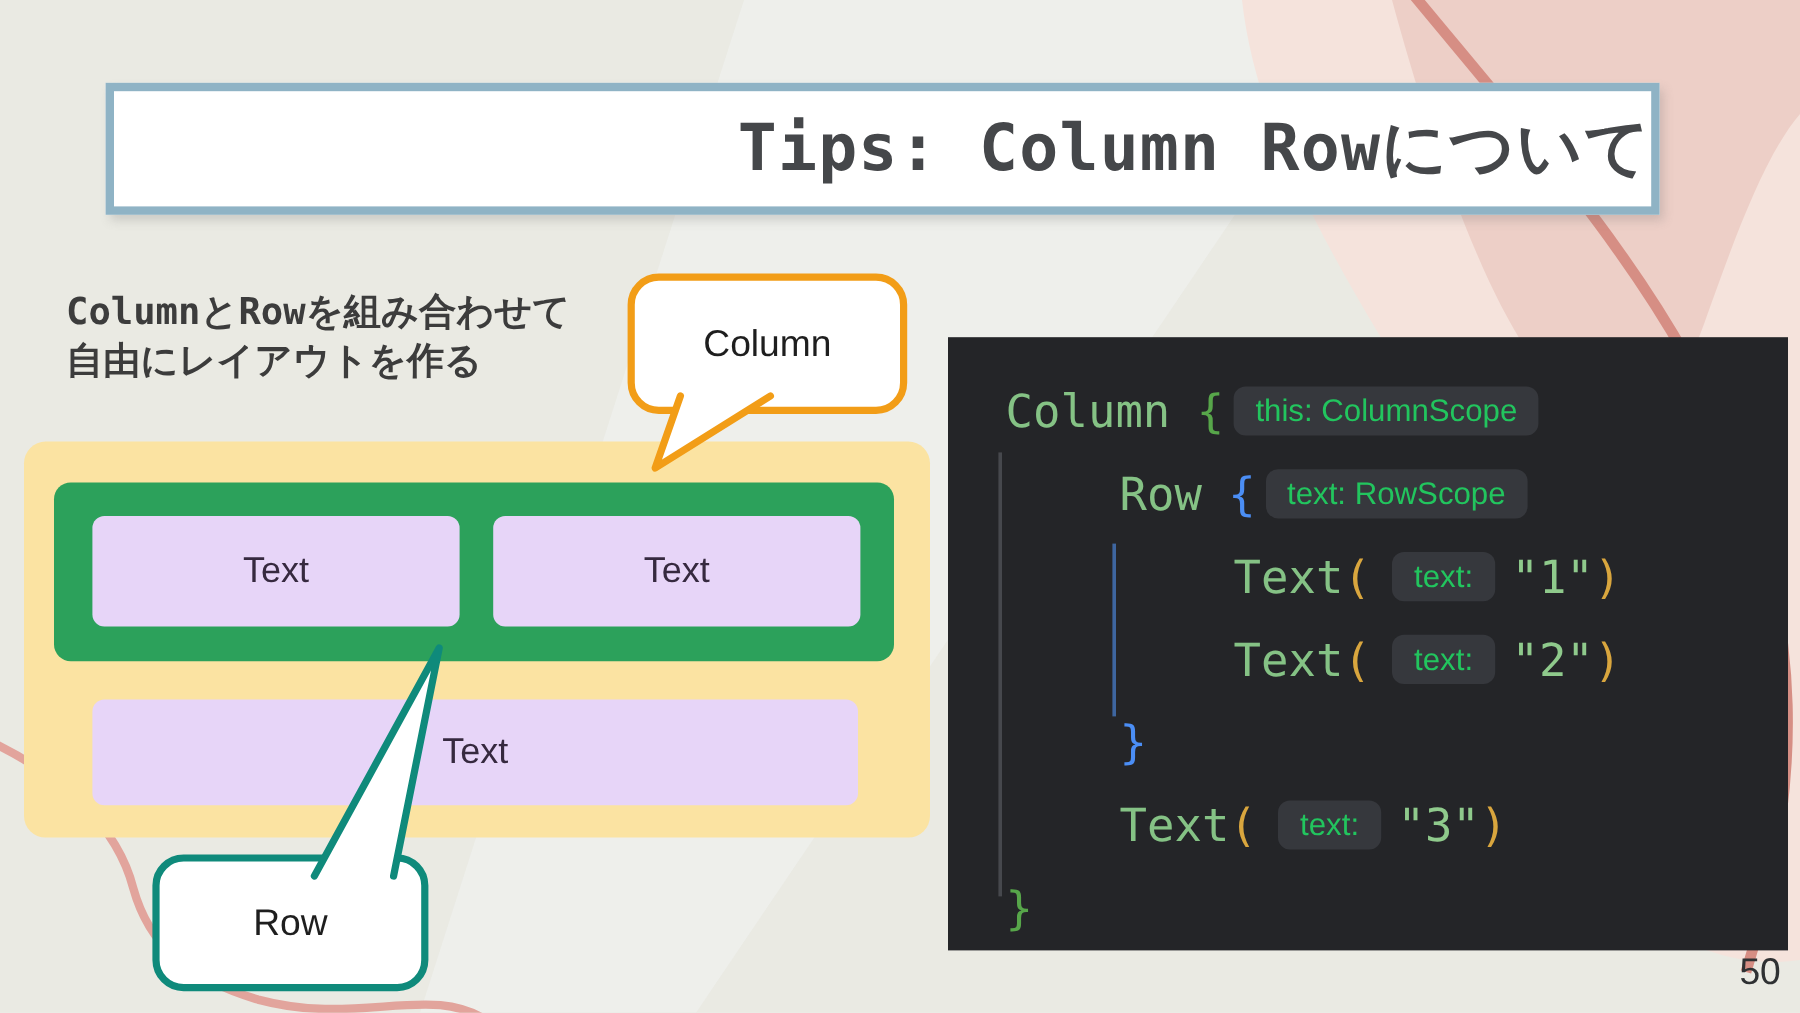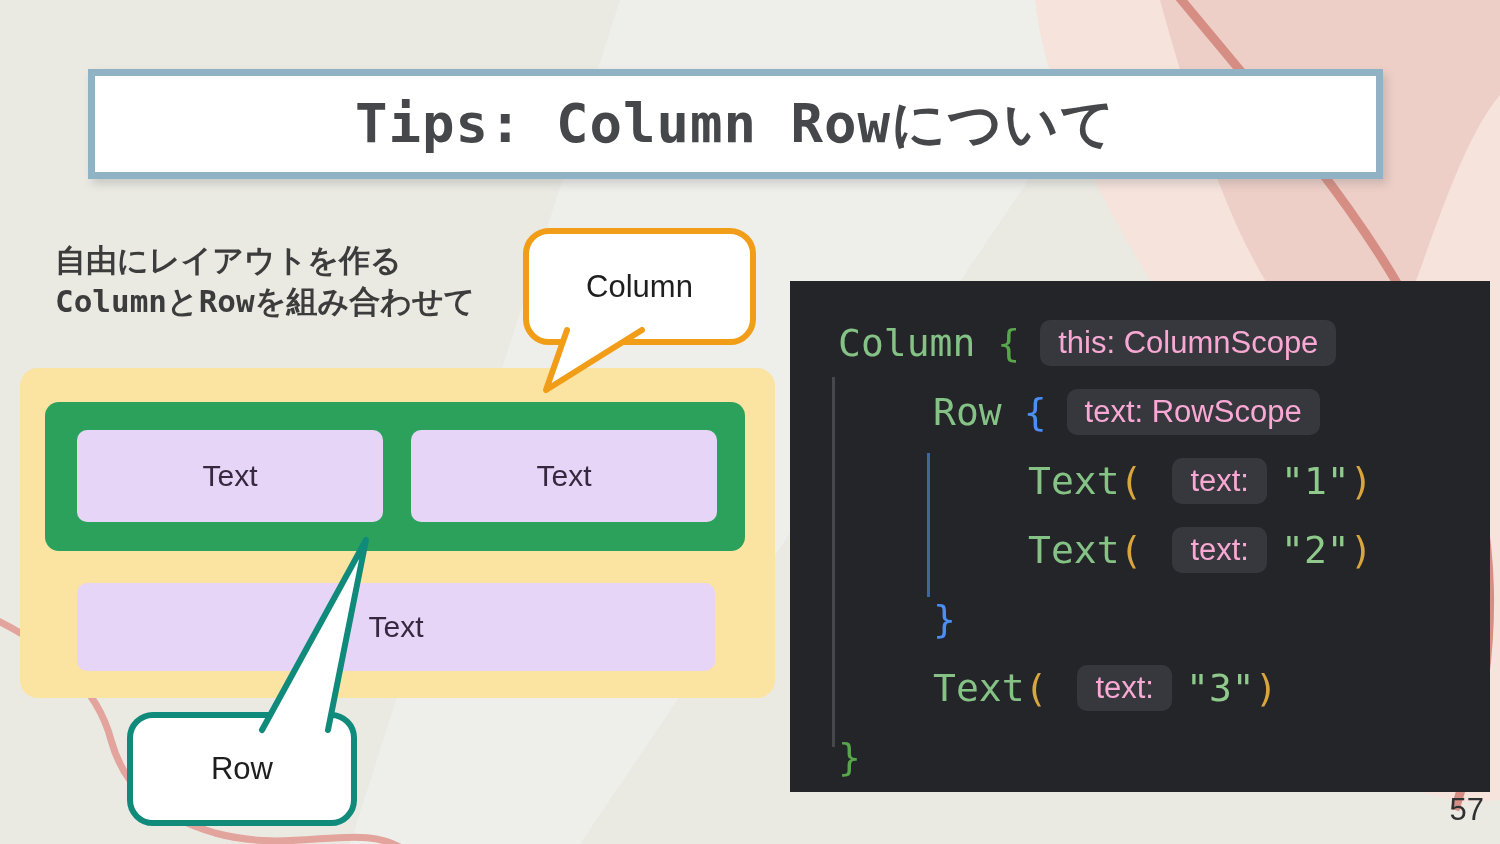--- a/index.html
+++ b/index.html
@@ -8,21 +8,21 @@
     position:relative; width:1500px; height:844px; overflow:hidden;
     background:#EAEAE3;
     font-family:"Liberation Sans", sans-serif;
   }
   .bg-svg { position:absolute; left:0; top:0; z-index:0; }
 
   
   .title-box {
     position:absolute; left:88px; top:69px; width:1295px; height:110px;
     background:#FFFFFF; border:7px solid #8FB3C5; z-index:3;
-    display:flex; align-items:center; justify-content:center;
+    display:flex; align-items:center; justify-content:flex-end;
     box-shadow:4px 5px 8px rgba(110,110,110,.25);
   }
   .title-text {
     font-family:"DejaVu Sans Mono","DejaVu Sans",monospace;
     font-size:54px; font-weight:bold; color:#45474A; letter-spacing:1px;
   }
 
   
   .description {
     position:absolute; left:55px; top:240px; z-index:3;
@@ -69,23 +69,23 @@
   .cline.ind1 { padding-left:143px; }
   .cline.ind2 { padding-left:238px; }
   .tk.name   { color:#85C285; }
   .tk.kw     { margin-right:22px; }
   .tk.brace-g{ color:#57A64A; }
   .tk.brace-b{ color:#4B8EF5; }
   .tk.paren  { color:#D9A63E; }
   .tk.open   { margin-right:10px; }
   .tk.str    { color:#8FCA8C; margin-left:14px; }
   .pill {
-    font-family:"Liberation Sans",sans-serif; font-size:31px;
-    color:#f9a8d4; background:#36383D; border-radius:10px;
-    padding:5px 18px; margin-left:20px;
+    font-family:"Liberation Sans",sans-serif; font-size:26px;
+    color:#22c55e; background:#36383D; border-radius:10px;
+    padding:5px 18px; margin-left:8px;
   }
   .guide { position:absolute; width:3px; }
   .guide.g1 { left:42px;  top:96px;  height:370px; background:#46484D; }
   .guide.g2 { left:137px; top:172px; height:144px; background:#3E66A0; }
 
   
   .page-number {
     position:absolute; right:16px; bottom:16px; z-index:3;
     font-size:31px; color:#2F3133; font-family:"Liberation Sans",sans-serif;
   }
@@ -102,22 +102,22 @@
     <path d="M1160,0 L1500,0 L1500,95 C1470,130 1445,200 1420,270 C1395,340 1345,372 1295,320 C1240,265 1190,110 1160,0 Z" fill="#EDCFC7"></path>
     <path d="M1165,-20 C1280,120 1390,240 1445,380 C1500,520 1505,650 1455,810" fill="none" stroke="#D68E84" stroke-width="9"></path>
     <path d="M-8,618 C55,648 98,690 111,740 C124,787 155,815 215,833 C300,856 360,818 408,852" fill="none" stroke="#E2A49C" stroke-width="7"></path>
   </svg>
 
   <div class="title-box">
     <div class="title-text">Tips: Column Rowについて</div>
   </div>
 
   <div class="description">
+    <div>ColumnとRowを組み合わせて</div>
     <div>自由にレイアウトを作る</div>
-    <div>ColumnとRowを組み合わせて</div>
   </div>
 
   <div class="column-box">
     <div class="row-box">
       <div class="text-box tb1">
         <span>Text</span>
       </div>
       <div class="text-box tb2">
         <span>Text</span>
       </div>
@@ -158,15 +158,15 @@
       <span class="tk brace-b">}</span>
     </div>
     <div class="cline ind1">
       <span class="tk name">Text</span><span class="tk paren open">(</span><span class="pill">text:</span><span class="tk str">"3"</span><span class="tk paren">)</span>
     </div>
     <div class="cline">
       <span class="tk brace-g">}</span>
     </div>
   </div>
 
-  <div class="page-number">57</div>
+  <div class="page-number">50</div>
 
 </div>
 
 </body></html>

